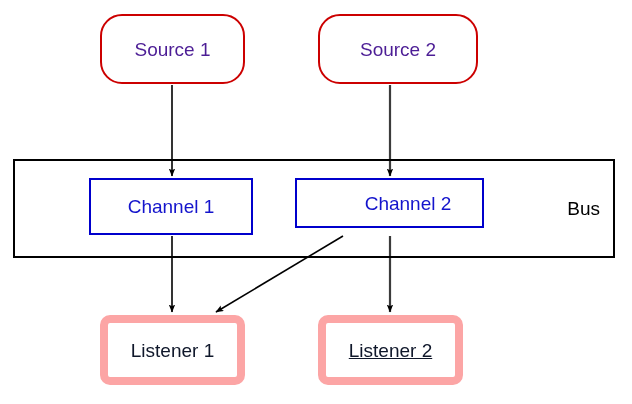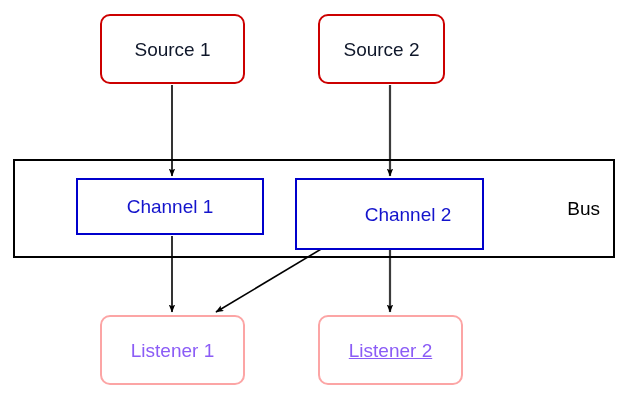--- a/index.html
+++ b/index.html
@@ -32,53 +32,53 @@
     display: flex;
     align-items: center;
     justify-content: center;
     background: #ffffff;
     font-size: 19px;
     line-height: 1;
     white-space: nowrap;
   }
   .node-source {
     border: 2px solid #cc0000;
-    border-radius: 10px;
-    color: #0f172a;
+    border-radius: 22px;
+    color: #4c1d95;
   }
   .node-channel {
     border: 2px solid #0000cc;
     border-radius: 0;
     color: #1414cc;
   }
   .node-listener {
-    border: 2px solid #fca5a5;
+    border: 8px solid #fca5a5;
     border-radius: 10px;
-    color: #8b5cf6;
+    color: #0f172a;
   }
   .node-bus {
     border: 2px solid #000000;
     border-radius: 0;
     color: #000000;
     background: transparent;
     display: block;
   }
   .bus-label {
     position: absolute;
     color: #000000;
     font-size: 19px;
     line-height: 1;
     white-space: nowrap;
   }
   
   #source-1   { left: 100px; top: 14px;  width: 145px; height: 70px; }
-  #source-2   { left: 318px; top: 14px;  width: 127px; height: 70px; }
+  #source-2   { left: 318px; top: 14px;  width: 160px; height: 70px; }
   #bus        { left: 13px;  top: 159px; width: 602px; height: 99px; }
-  #channel-1  { left: 76px;  top: 178px; width: 188px; height: 57px; }
-  #channel-2  { left: 295px; top: 178px; width: 189px; height: 72px; padding-left: 37px; }
+  #channel-1  { left: 89px;  top: 178px; width: 164px; height: 57px; }
+  #channel-2  { left: 295px; top: 178px; width: 189px; height: 50px; padding-left: 37px; }
   #bus-label  { left: 540px; top: 199px; width: 60px; text-align: right; }
   #listener-1 { left: 100px; top: 315px; width: 145px; height: 70px; }
   #listener-2 { left: 318px; top: 315px; width: 145px; height: 70px; text-decoration: underline; }
 </style>
 </head>
 <body>
 
 <div id="canvas">
 
   <svg id="edge-layer" viewBox="0 0 632 404" width="632" height="404" xmlns="http://www.w3.org/2000/svg">

